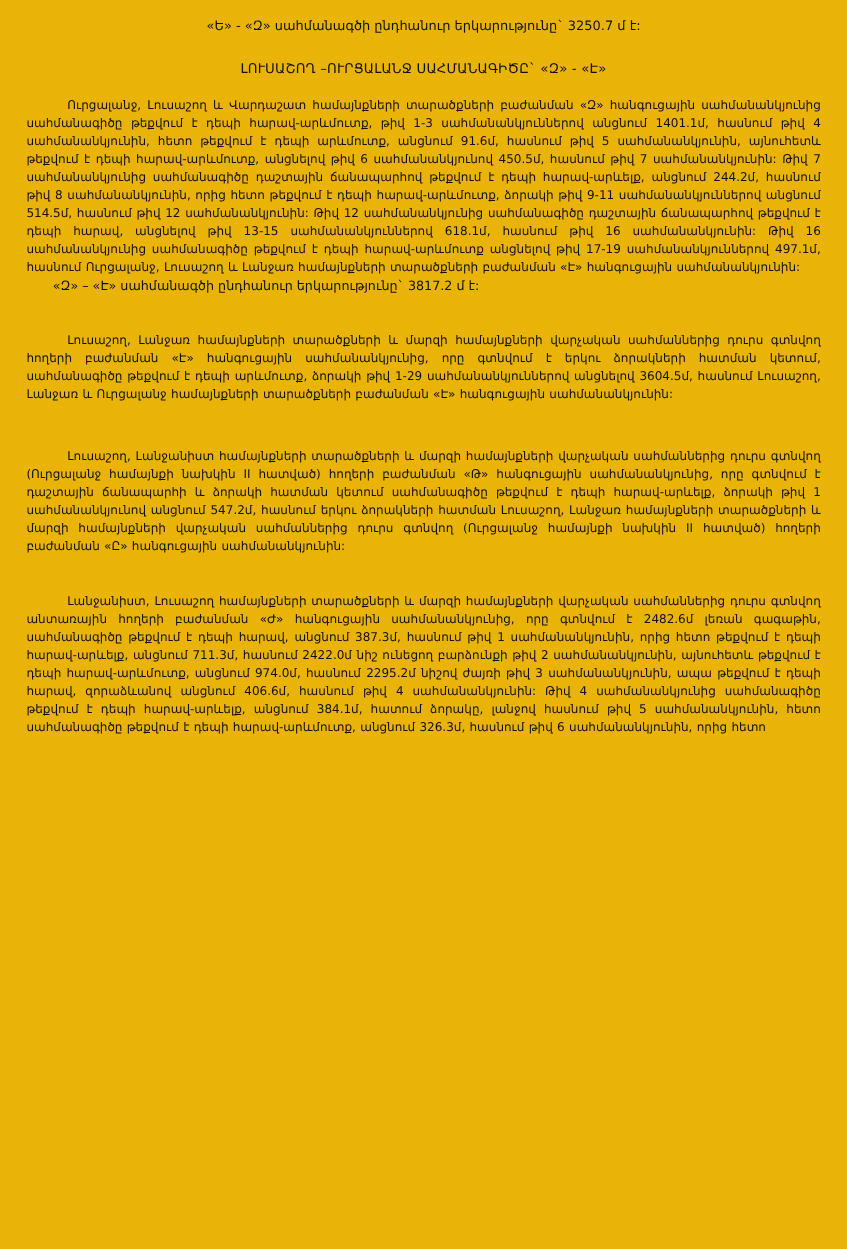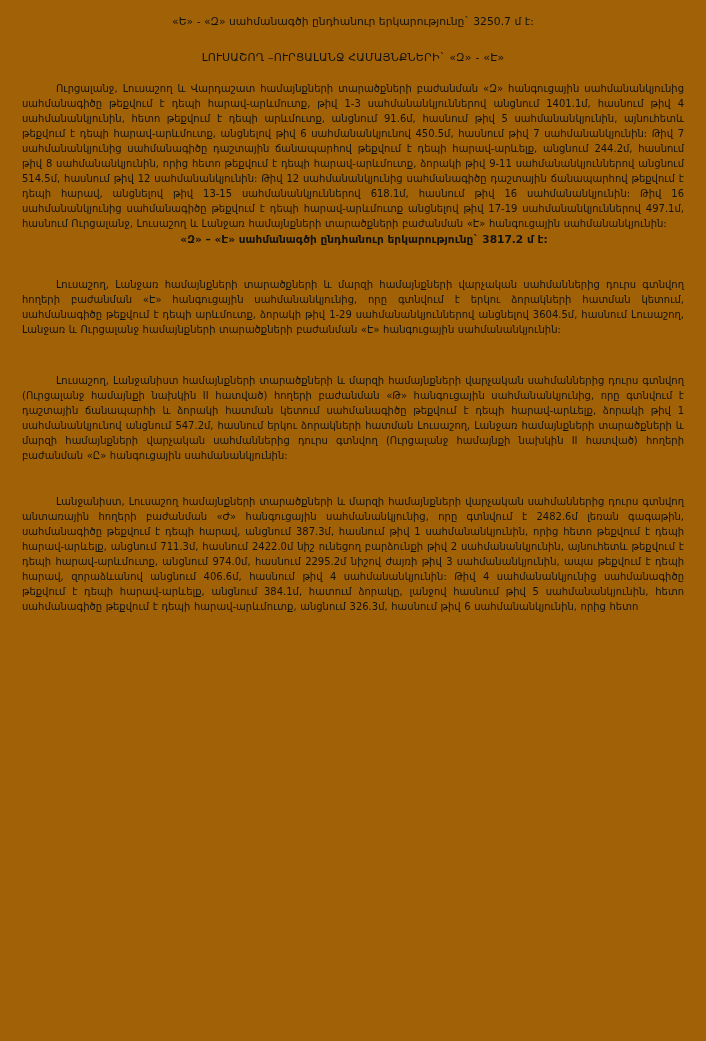--- a/index.html
+++ b/index.html
@@ -10,21 +10,21 @@
   }
   body {
     font-family: "DejaVu Sans", "Liberation Sans", sans-serif;
     color: #111111;
   }
   .page {
     position: relative;
     width: 706px;
     height: 1041px;
     margin: 0 auto;
-    background: #a16207;
+    background: #eab308;
     overflow: hidden;
     box-sizing: border-box;
     padding: 14px 22px 0 22px;
   }
   .doc-body {
     width: 662px;
   }
   
   p {
     margin: 0;
@@ -34,24 +34,23 @@
     line-height: 15.1px;
     text-align: justify;
     text-indent: 34px;
     text-justify: inter-word;
     word-spacing: 0.4px;
     margin: 0;
   }
   .summary-line {
     font-size: 10.6px;
     line-height: 15.1px;
-    text-align: center;
+    text-align: left;
     text-indent: 22px;
     margin: 0;
-    font-weight: bold;
   }
   .lead-line {
     font-size: 10.8px;
     line-height: 15.1px;
     text-align: center;
     margin: 0;
   }
   .heading {
     font-size: 11.1px;
     line-height: 15.5px;
@@ -68,21 +67,21 @@
 </head>
 <body>
 
 <div class="page">
   <div class="doc-body">
 
     <p class="lead-line">«Ե» - «Զ» սահմանագծի ընդհանուր երկարությունը` 3250.7 մ է:</p>
 
     <div class="spacer-l"></div>
 
-    <p class="heading">ԼՈՒՍԱՇՈՂ –ՈՒՐՑԱԼԱՆՋ ՀԱՄԱՅՆՔՆԵՐԻ` «Զ» - «Է»</p>
+    <p class="heading">ԼՈՒՍԱՇՈՂ –ՈՒՐՑԱԼԱՆՋ ՍԱՀՄԱՆԱԳԻԾԸ` «Զ» - «Է»</p>
 
     <div class="spacer-m"></div>
 
     <p class="para">Ուրցալանջ, Լուսաշող և Վարդաշատ համայնքների տարածքների բաժանման «Զ» հանգուցային սահմանանկյունից սահմանագիծը թեքվում է դեպի հարավ-արևմուտք, թիվ 1-3 սահմանանկյուններով անցնում 1401.1մ, հասնում թիվ 4 սահմանանկյունին, հետո թեքվում է դեպի արևմուտք, անցնում 91.6մ, հասնում թիվ 5 սահմանանկյունին, այնուհետև թեքվում է դեպի հարավ-արևմուտք,  անցնելով թիվ 6 սահմանանկյունով 450.5մ, հասնում թիվ 7 սահմանանկյունին: Թիվ 7 սահմանանկյունից սահմանագիծը դաշտային ճանապարհով թեքվում է դեպի հարավ-արևելք, անցնում 244.2մ, հասնում թիվ 8 սահմանանկյունին, որից հետո թեքվում է դեպի հարավ-արևմուտք, ձորակի թիվ 9-11 սահմանանկյուններով անցնում 514.5մ, հասնում թիվ 12 սահմանանկյունին: Թիվ 12 սահմանանկյունից սահմանագիծը դաշտային ճանապարհով թեքվում է դեպի հարավ, անցնելով թիվ 13-15 սահմանանկյուններով 618.1մ, հասնում թիվ 16 սահմանանկյունին: Թիվ 16 սահմանանկյունից սահմանագիծը  թեքվում  է  դեպի  հարավ-արևմուտք  անցնելով  թիվ  17-19 սահմանանկյուններով 497.1մ, հասնում Ուրցալանջ, Լուսաշող և Լանջառ համայնքների տարածքների բաժանման  «Է» հանգուցային սահմանանկյունին:</p>
 
     <p class="summary-line">«Զ» – «Է» սահմանագծի ընդհանուր երկարությունը` 3817.2 մ է:</p>
 
     <div class="spacer-m"></div>
 
 

